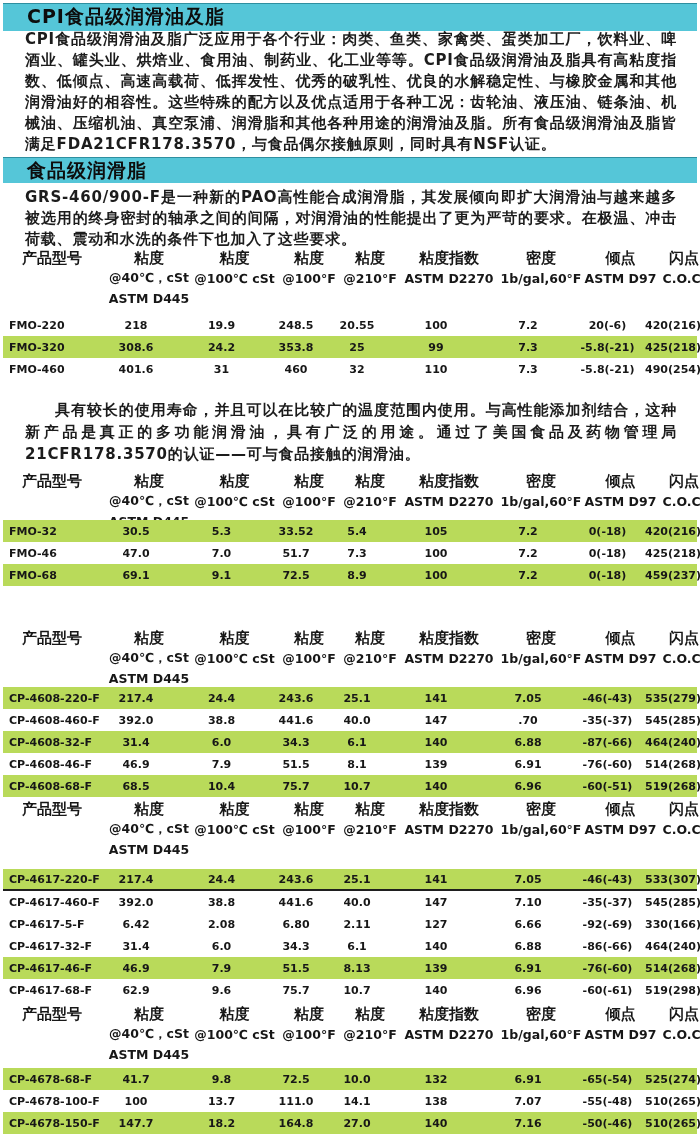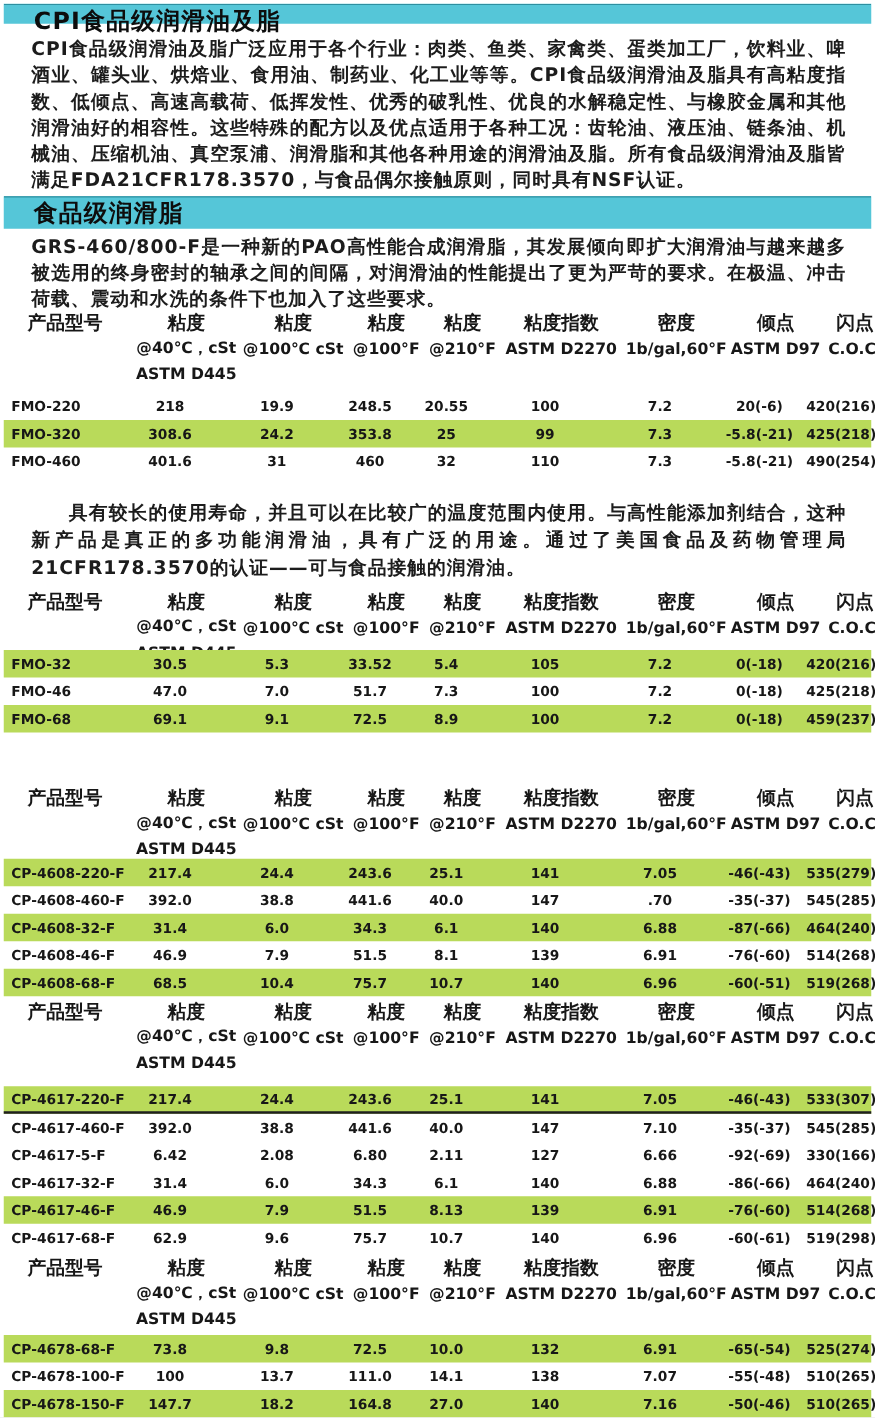--- a/index.html
+++ b/index.html
@@ -2,21 +2,21 @@
 <html><head>
 <meta charset="utf-8">
 <style>
   html,body{margin:0;padding:0;background:#e8e8e8;}
   .page{
     position:relative;width:700px;height:1134px;margin:0 auto;background:#ffffff;
     font-family:"DejaVu Sans","Liberation Sans",sans-serif;font-weight:bold;color:#171717;
     overflow:hidden;
   }
   .bar{position:absolute;left:3px;right:3px;background:var(--header-bg,#55c6d8);box-shadow:0 1px 0 #2e8fa0 inset;}
-  .bar1{top:3px;height:16px;}
+  .bar1{top:3px;height:28px;}
   .bar2{top:157px;height:26px;}
   .bar-title{padding:1px 0 0 24px;font-size:19px;letter-spacing:1px;color:#0d0d0d;white-space:nowrap;}
   .para{position:absolute;left:25px;right:23px;text-align:justify;font-size:15px;line-height:21px;letter-spacing:0.8px;color:#1c1c1c;}
   .para1{top:29px;}
   .para2{top:187px;}
   .para3{top:399px;line-height:22px;text-indent:2em;}
   .grid{display:grid;grid-template-columns:90px 86px 85px 64px 58px 100px 84px 75px 52px;}
   .thead{position:absolute;left:16px;width:694px;}
   .tbody{position:absolute;left:3px;width:694px;}
   .t1h{top:248px;} .t1b{top:314px;}
@@ -42,21 +42,21 @@
   <div class="bar bar1">
     <div class="bar-title">CPI食品级润滑油及脂</div>
   </div>
 
   <div class="para para1">CPI食品级润滑油及脂广泛应用于各个行业：肉类、鱼类、家禽类、蛋类加工厂，饮料业、啤酒业、罐头业、烘焙业、食用油、制药业、化工业等等。CPI食品级润滑油及脂具有高粘度指数、低倾点、高速高载荷、低挥发性、优秀的破乳性、优良的水解稳定性、与橡胶金属和其他润滑油好的相容性。这些特殊的配方以及优点适用于各种工况：齿轮油、液压油、链条油、机械油、压缩机油、真空泵浦、润滑脂和其他各种用途的润滑油及脂。所有食品级润滑油及脂皆满足FDA21CFR178.3570，与食品偶尔接触原则，同时具有NSF认证。</div>
 
   <div class="bar bar2">
     <div class="bar-title">食品级润滑脂</div>
   </div>
 
-  <div class="para para2">GRS-460/800-F是一种新的PAO高性能合成润滑脂，其发展倾向即扩大润滑油与越来越多被选用的终身密封的轴承之间的间隔，对润滑油的性能提出了更为严苛的要求。在极温、冲击荷载、震动和水洗的条件下也加入了这些要求。</div>
+  <div class="para para2">GRS-460/900-F是一种新的PAO高性能合成润滑脂，其发展倾向即扩大润滑油与越来越多被选用的终身密封的轴承之间的间隔，对润滑油的性能提出了更为严苛的要求。在极温、冲击荷载、震动和水洗的条件下也加入了这些要求。</div>
 
   <div class="thead t1h grid-holder">
       <div class="hrow grid">
         <div class="hcell h-model">产品型号</div>
         <div class="hcell h-title">粘度</div>
         <div class="hcell h-title">粘度</div>
         <div class="hcell h-title">粘度</div>
         <div class="hcell h-title">粘度</div>
         <div class="hcell h-title">粘度指数</div>
         <div class="hcell h-title">密度</div>
@@ -423,21 +423,21 @@
         <div class="hcell"></div>
         <div class="hcell"></div>
         <div class="hcell"></div>
         <div class="hcell"></div>
         <div class="hcell"></div>
       </div>
     </div>
   <div class="tbody t5b">
       <div class="trow grid hl">
         <div class="tcell model">CP-4678-68-F</div>
-        <div class="tcell">73.8</div>
+        <div class="tcell">41.7</div>
         <div class="tcell">9.8</div>
         <div class="tcell">72.5</div>
         <div class="tcell">10.0</div>
         <div class="tcell">132</div>
         <div class="tcell">6.91</div>
         <div class="tcell">-65(-54)</div>
         <div class="tcell">525(274)</div>
       </div>
       <div class="trow grid">
         <div class="tcell model">CP-4678-100-F</div>

